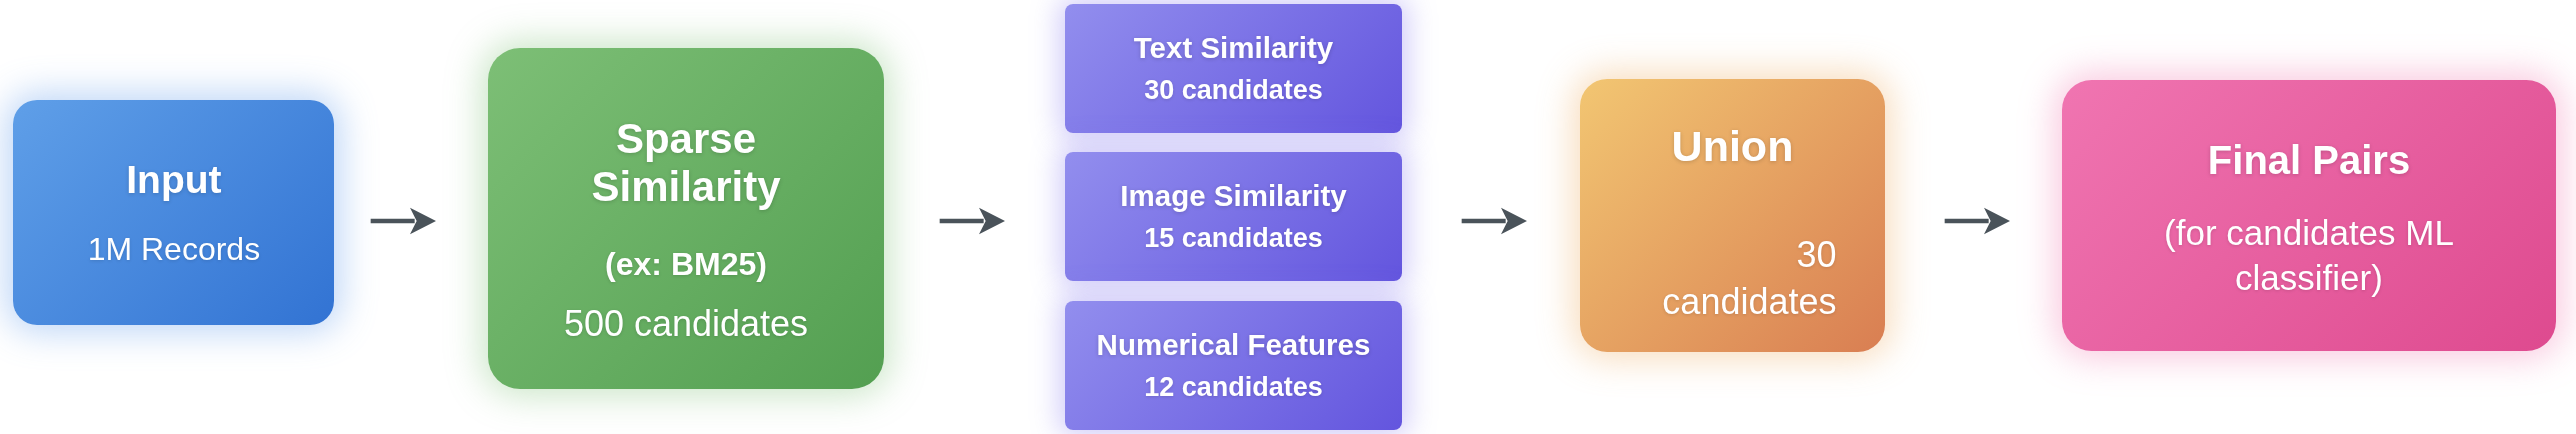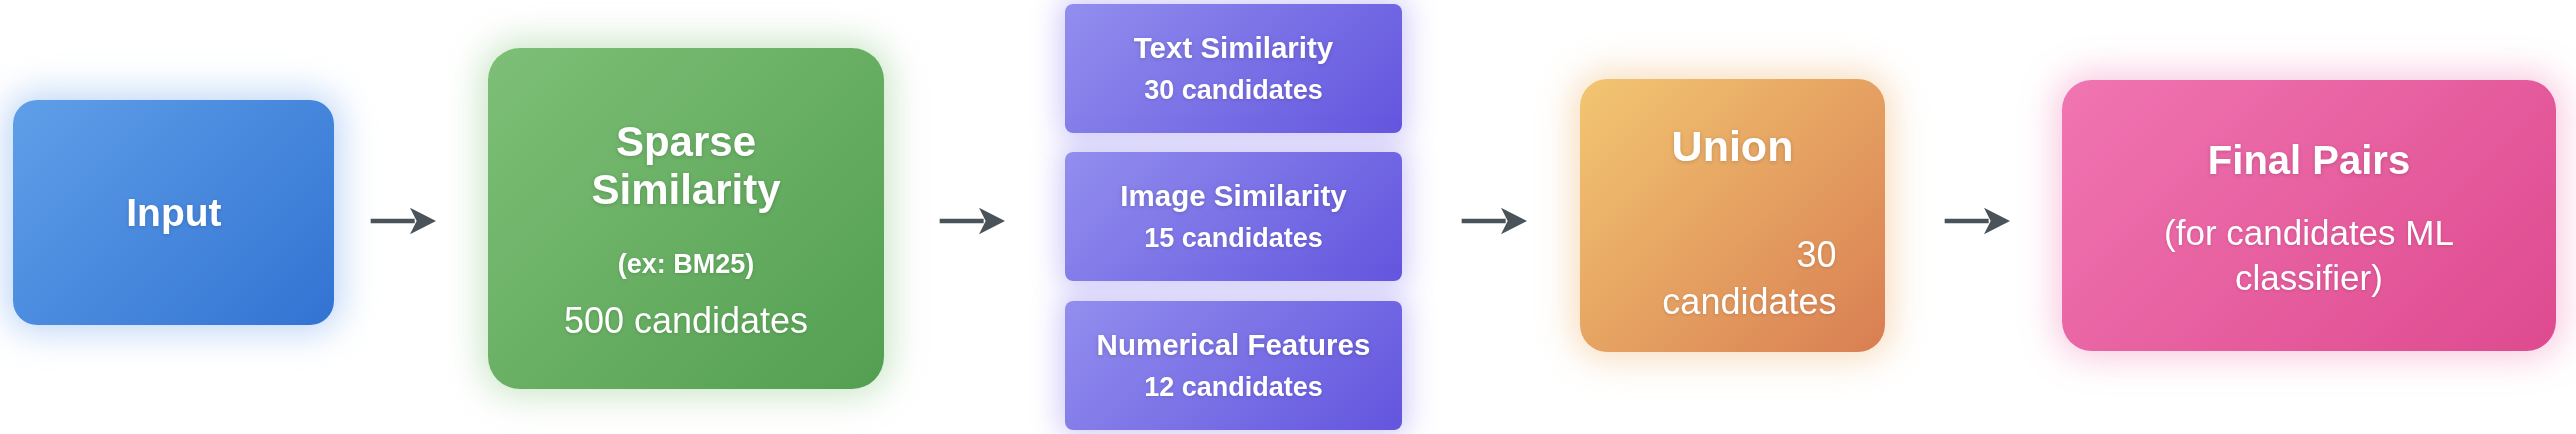--- a/index.html
+++ b/index.html
@@ -44,21 +44,21 @@
   .n-input .sub   { font-size: 32px; line-height: 1.15; margin-top: 29.5px; }
 
   
   .n-sparse {
     left: 488px; top: 48px; width: 396px; height: 341px;
     border-radius: 32px; padding-top: 23px;
     background: linear-gradient(135deg, #7dbf76 0%, #539f51 100%);
     box-shadow: 0 0 35px 6.7px rgba(130,195,125,0.42);
   }
   .n-sparse .title { font-size: 42px; line-height: 1.15; max-width: 335px; margin-bottom: 35px; }
-  .n-sparse .note  { font-size: 27px; font-weight: 700; margin-bottom: 20px; }
+  .n-sparse .note  { font-size: 32px; font-weight: 700; margin-bottom: 20px; }
   .n-sparse .sub   { font-size: 36px; }
 
   
   .n-purple {
     left: 1065px; width: 337px; height: 129px;
     border-radius: 8px;
     background: linear-gradient(135deg, #928eee 0%, #6355de 100%);
     box-shadow: 0 0 28px 5.4px rgba(135,120,238,0.38);
   }
   .n-text  { top: 4px; }
@@ -101,20 +101,21 @@
   .arrow line  { stroke: #4a535a; stroke-width: 7; }
   .arrow path  { fill: #4a535a; }
 </style>
 </head>
 <body>
 
 <div class="canvas">
 
   <div class="node n-input">
     <div class="title">Input</div>
+    <div class="sub">1M Records</div>
   </div>
 
   <svg class="arrow a1" viewBox="0 0 104 48">
     <line x1="2" y1="24" x2="68" y2="24"></line>
     <path d="M61 4 L100 24 L61 44 L71 24 Z"></path>
   </svg>
 
   <div class="node n-sparse">
     <div class="title">Sparse Similarity</div>
     <div class="note">(ex: BM25)</div>

